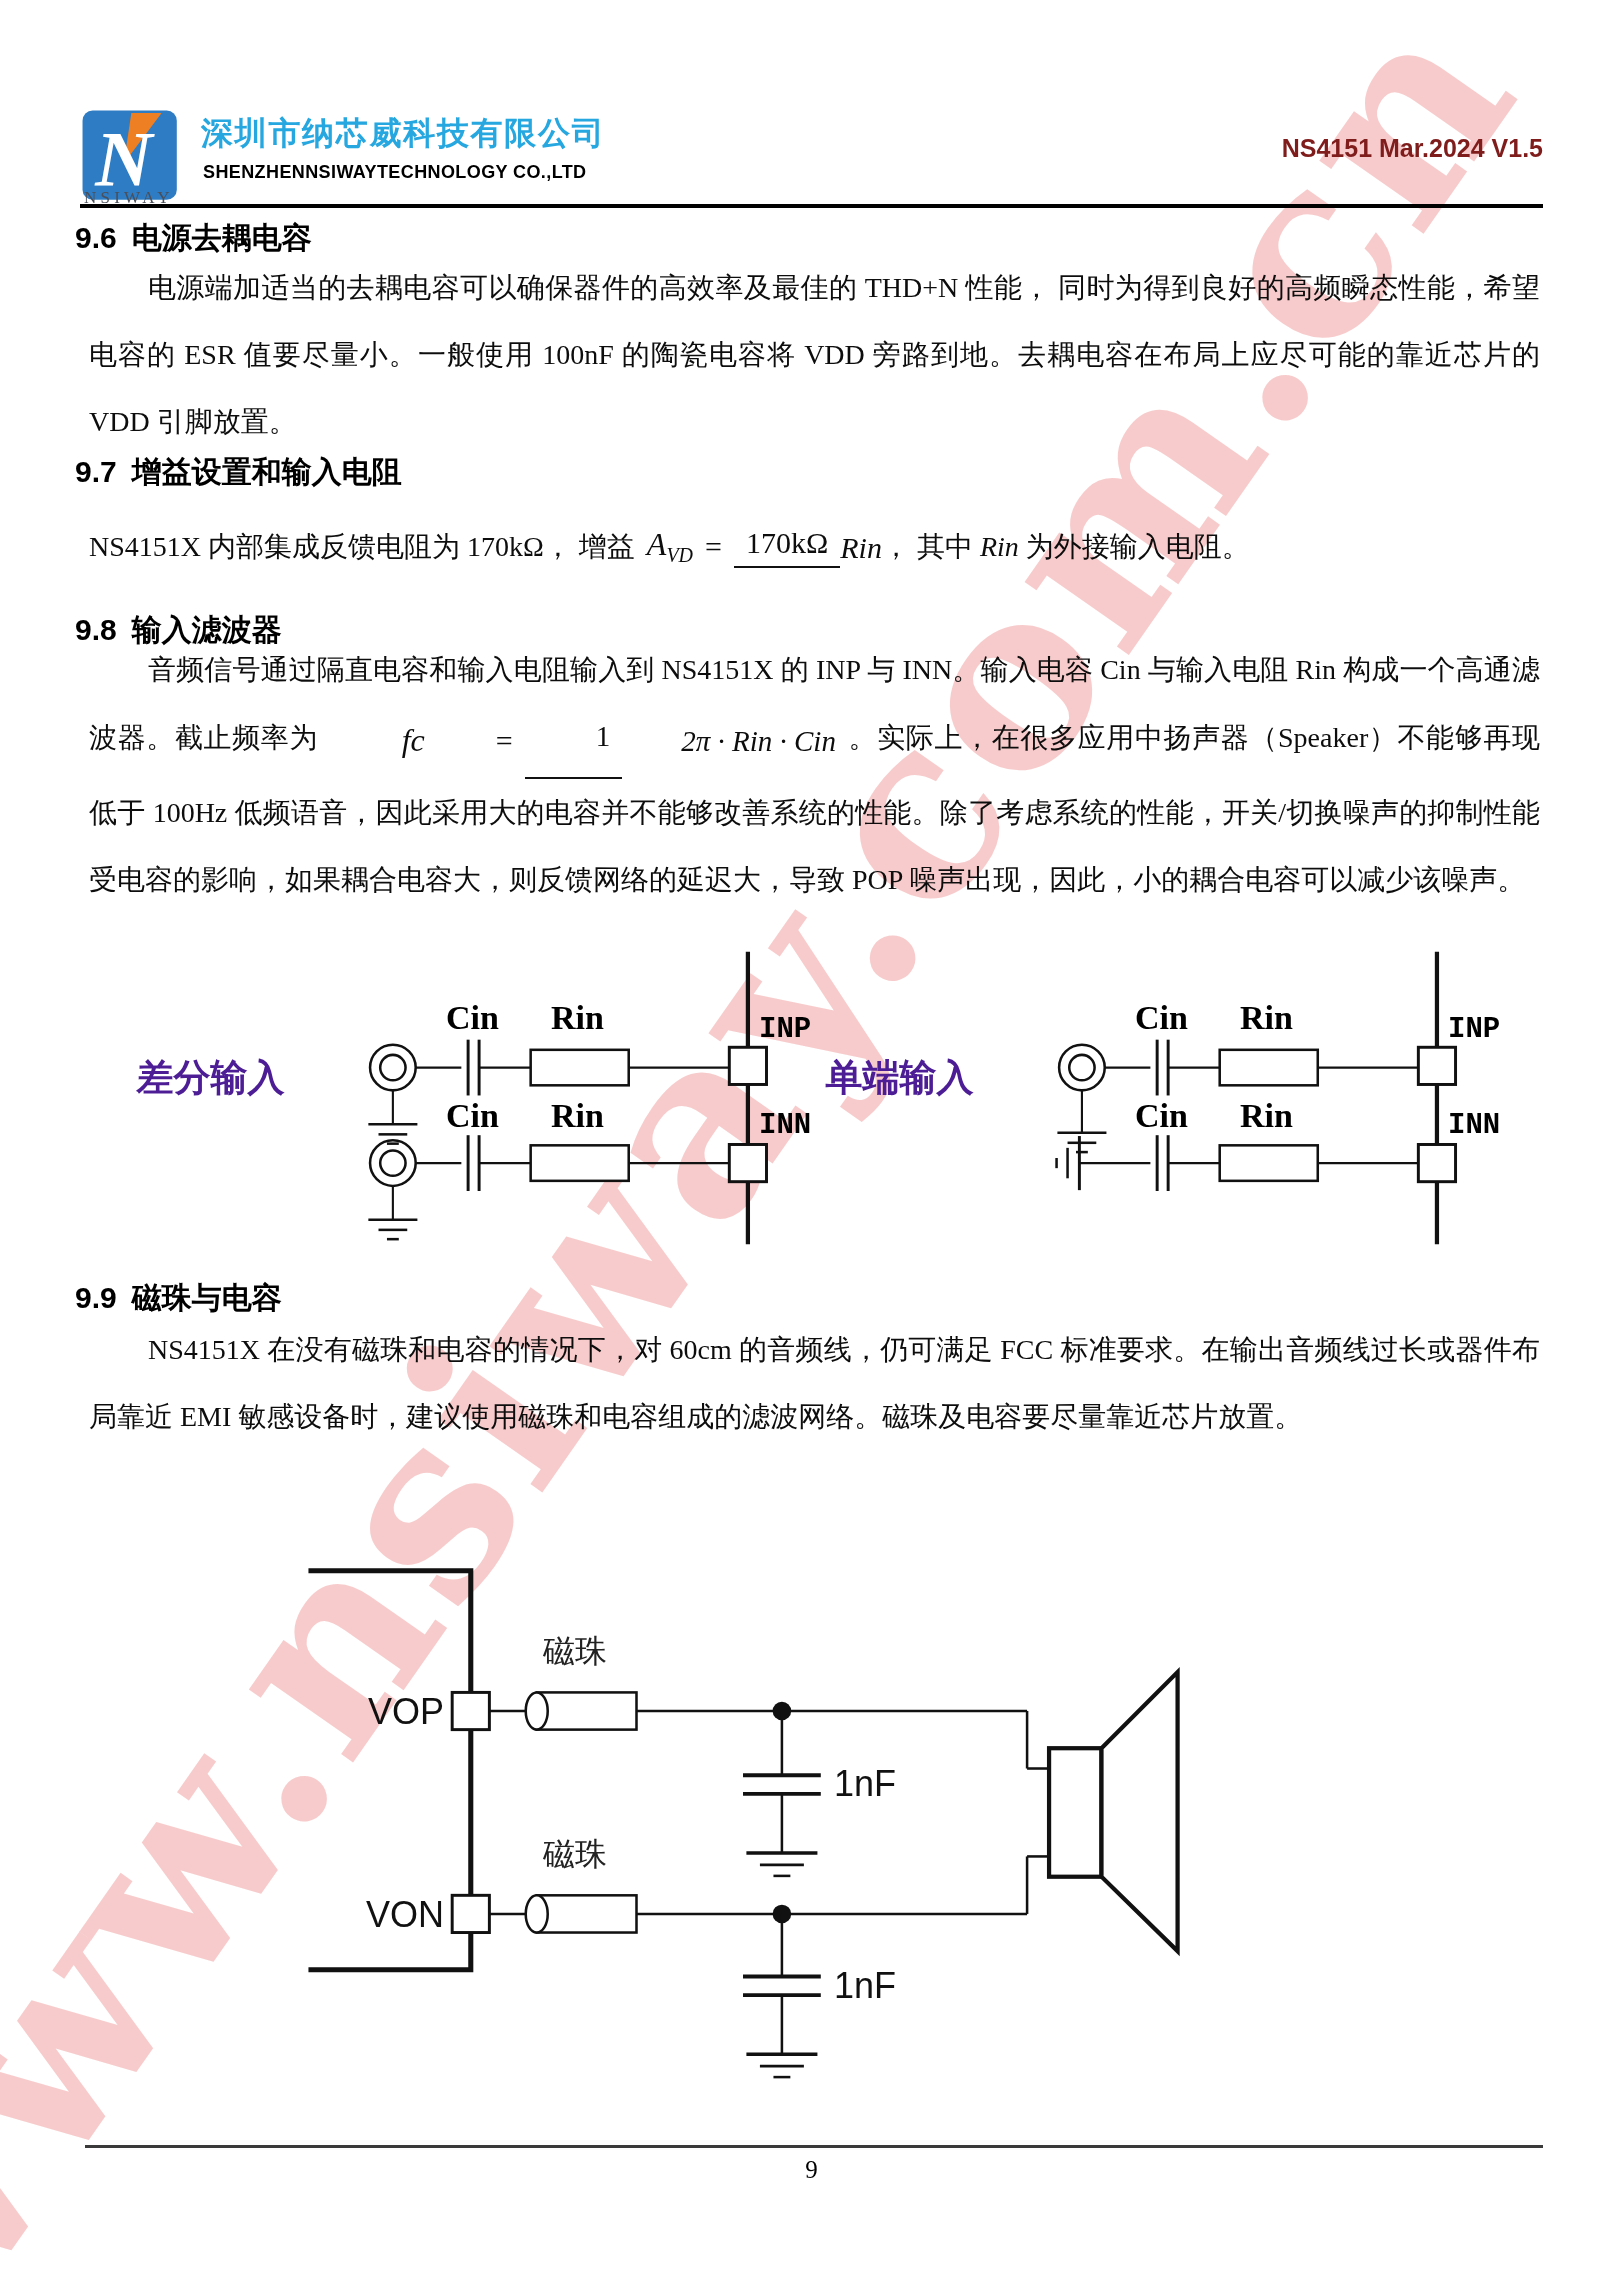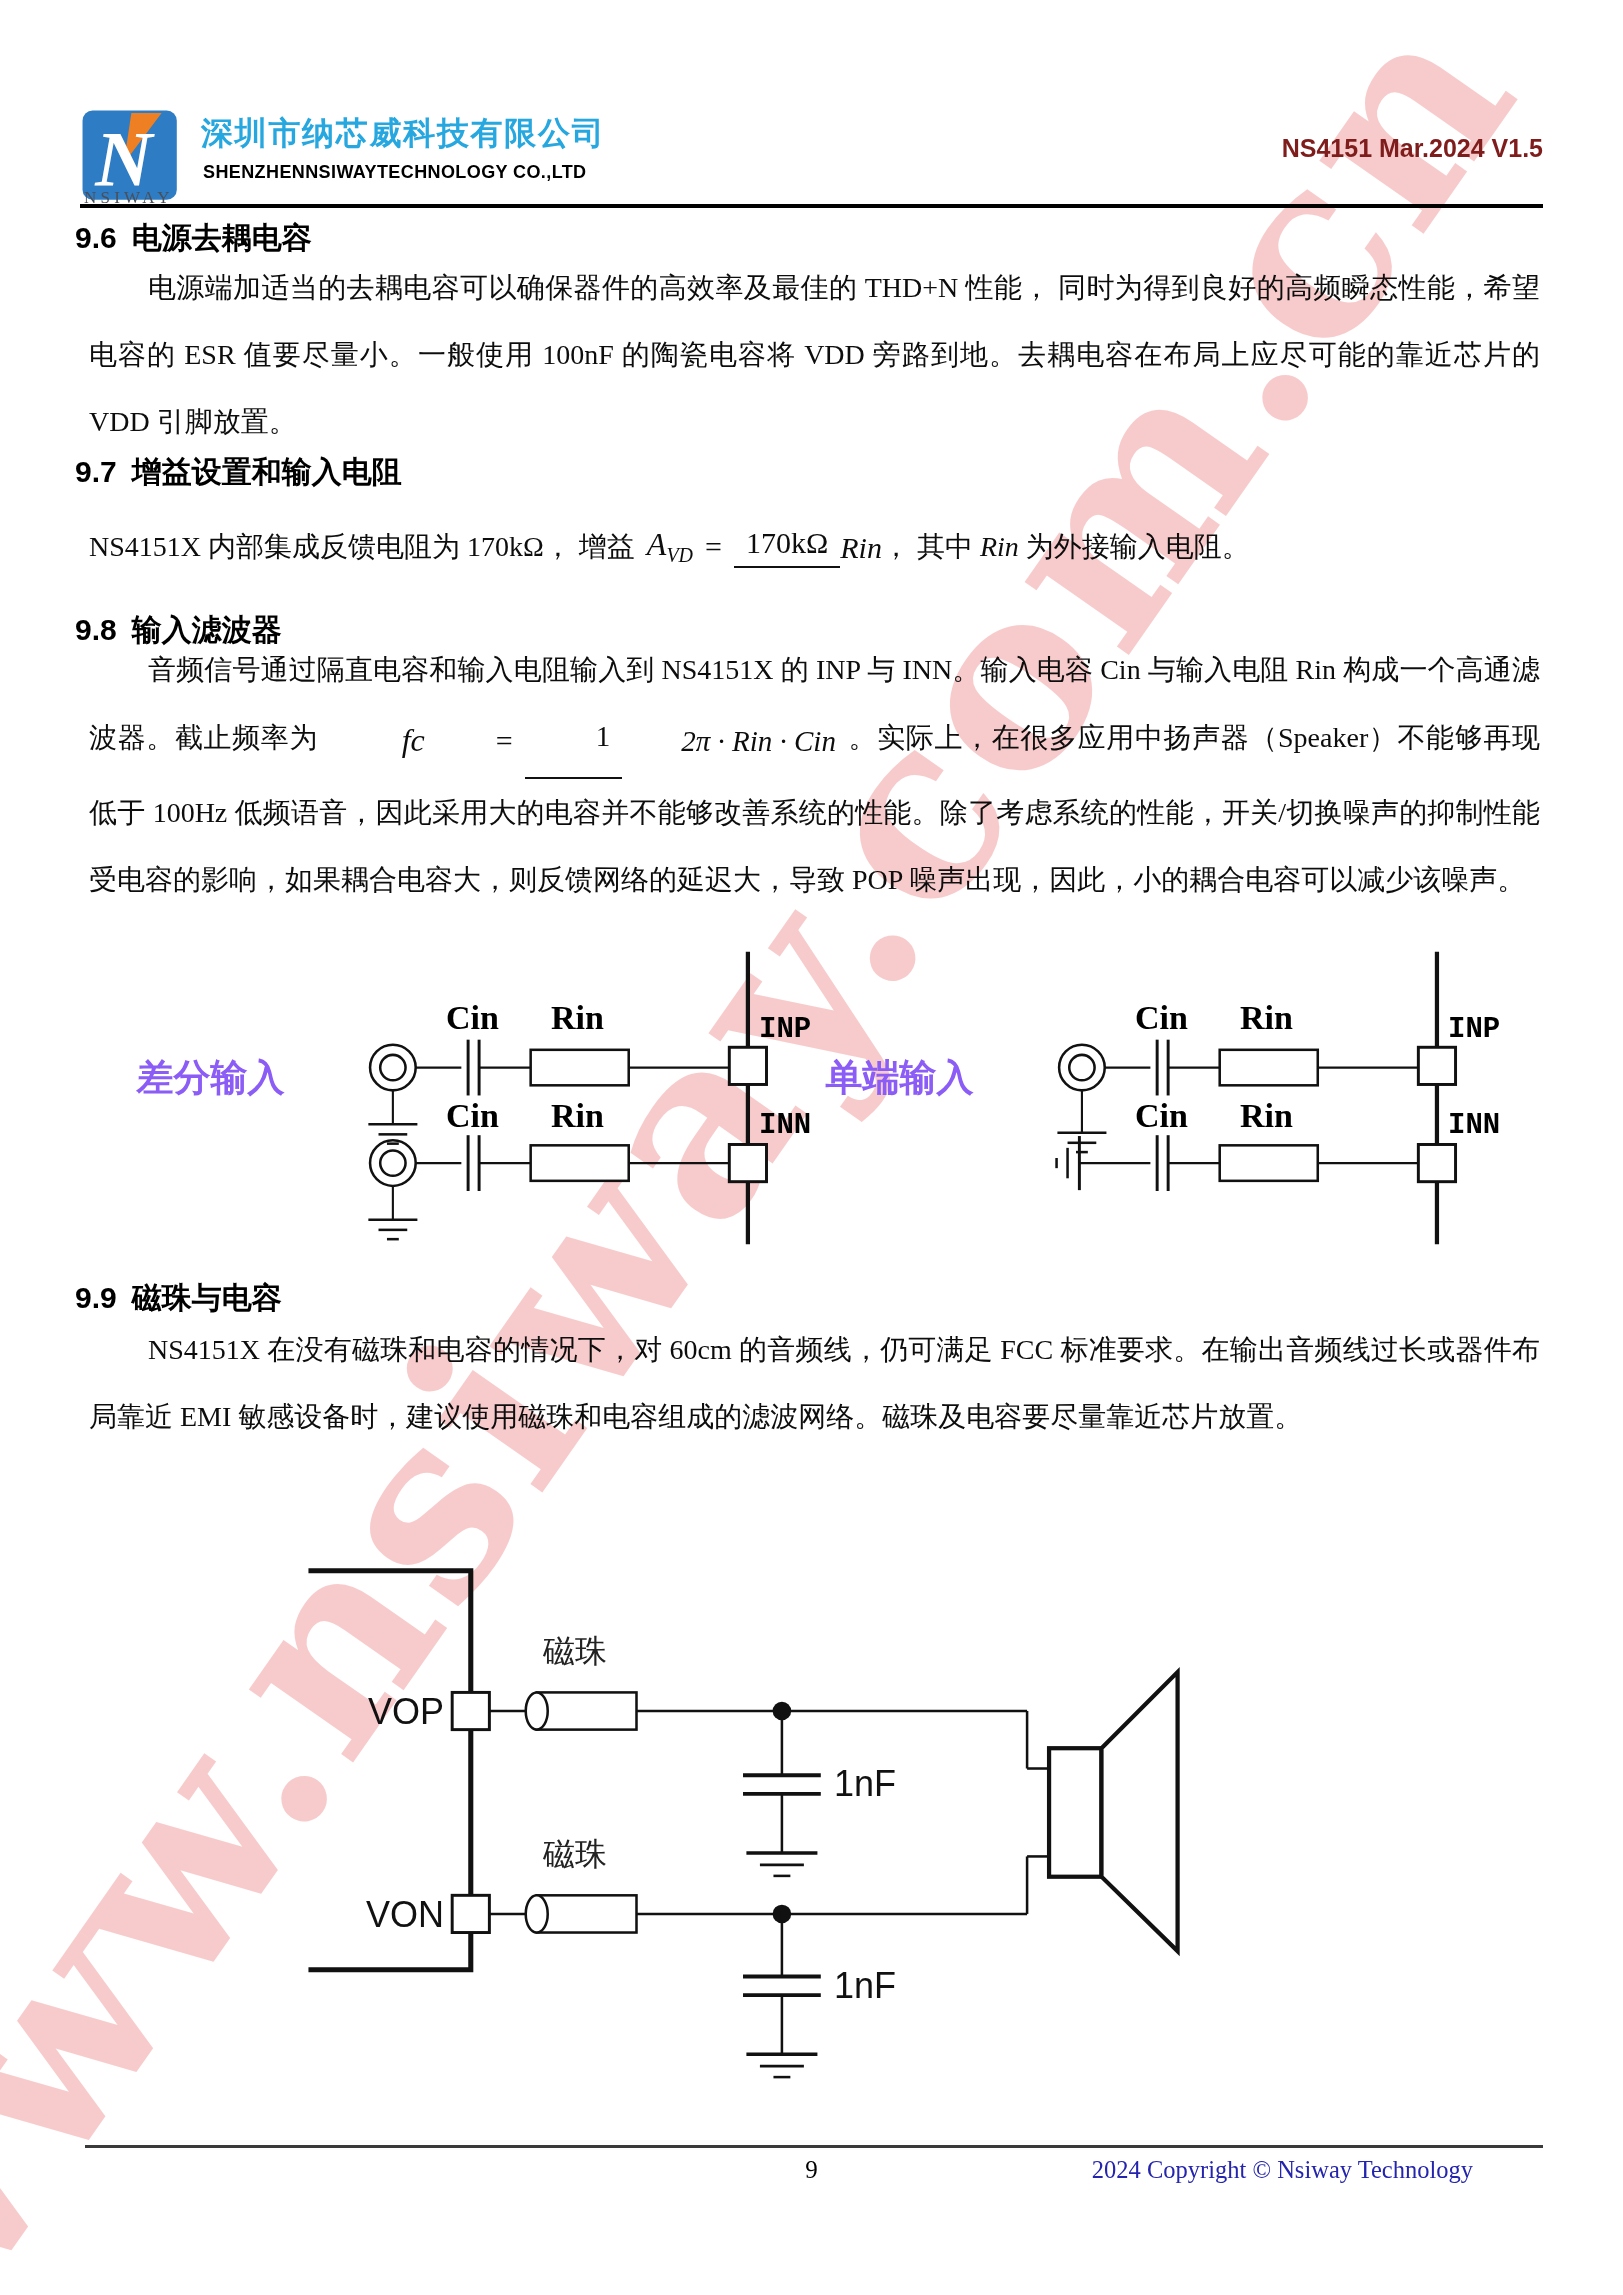--- a/index.html
+++ b/index.html
@@ -38,21 +38,21 @@
   .frac .num{padding:0 12px 6.8px;border-bottom:2.5px solid #111;}
   .frac .den{padding-top:5px;font-style:italic;}
   .frac-inline{display:inline-flex;align-items:center;vertical-align:middle;margin:0 5px;}
   .frac-inline .frac{font-size:29px;}
   
   .fig{position:absolute;z-index:2;}
   .fig svg{position:absolute;left:0;top:0;}
   .flabel{position:absolute;font-weight:bold;font-family:"Liberation Serif",serif;
           font-size:34px;color:#000;}
   .figtitle{position:absolute;font-weight:bold;font-family:"Liberation Serif",serif;
-            font-size:37px;color:#8b5cf6;}
+            font-size:37px;color:#4c1d95;}
   .pinlabel{position:absolute;font-family:Liberation Mono, monospace;font-weight:bold;
             font-size:29px;color:#000;}
   .porto{position:absolute;font-family:"Liberation Sans",sans-serif;font-size:36px;color:#111;}
   .bead-label{position:absolute;font-family:"Liberation Sans",sans-serif;font-size:32px;color:#222;}
   .capval{position:absolute;font-family:"Liberation Sans",sans-serif;font-size:36px;color:#111;}
   
   .foot-rule{left:85px;top:2145px;width:1458px;height:2.5px;background:#3a3a3a;}
   .page-no{left:0;top:2156px;width:1623px;text-align:center;font-size:25px;color:#000;}
   .copyright{left:0;top:2156px;width:1473px;text-align:right;font-size:24.5px;color:#2424AE;}
 </style>
@@ -242,16 +242,15 @@
     <span class="porto" style="left:47px;top:144px;width:114px;text-align:right">VOP</span>
     <span class="porto" style="left:47px;top:347px;width:114px;text-align:right">VON</span>
     <span class="bead-label" style="left:260px;top:83px">磁珠</span>
     <span class="bead-label" style="left:260px;top:286px">磁珠</span>
     <span class="capval" style="left:551px;top:216px">1nF</span>
     <span class="capval" style="left:551px;top:418px">1nF</span>
   </div>
 
   <div class="z2 foot-rule"></div>
   <div class="z2 page-no">9</div>
-  <div class="z2 copyright">2024 Copyright © Nsiway Technology</div>
 
 </div>
 
 
 </body></html>

